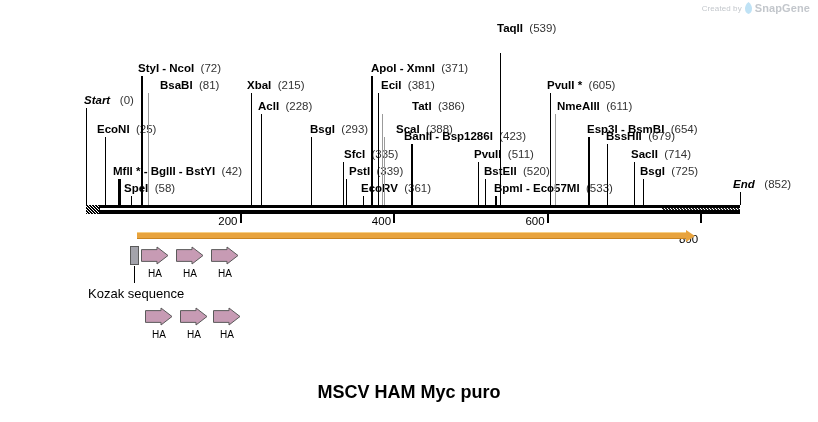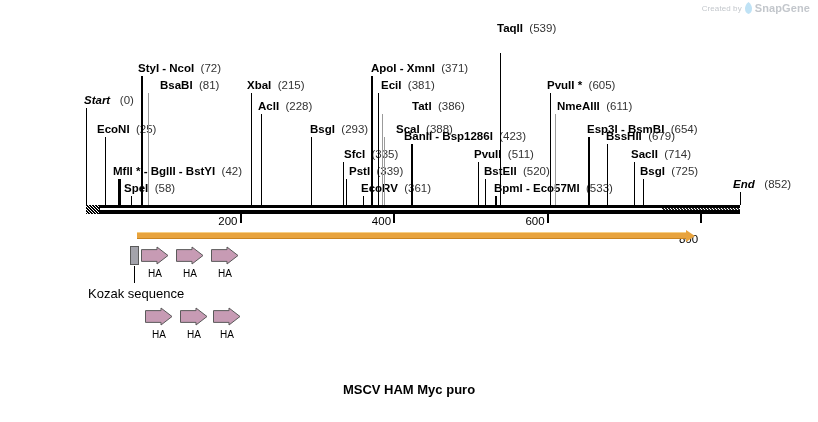--- a/index.html
+++ b/index.html
@@ -45,21 +45,21 @@
   .orange-head{position:absolute;width:0;height:0;border-top:6px solid transparent;border-bottom:6px solid transparent;border-left:9px solid #e8a33d;}
 
   
   .ha-arrow{position:absolute;}
   .ha-label{position:absolute;font-size:10px;color:#000;text-align:center;}
   .kozak-box{position:absolute;background:#a3a3ab;border:1px solid #5a5a5a;box-sizing:border-box;}
   .kozak-lead{position:absolute;width:1px;background:#000;}
   .kozak-text{position:absolute;font-size:13px;color:#000;white-space:nowrap;}
 
   
-  .title{position:absolute;width:100%;text-align:center;font-size:13px;font-weight:bold;color:#000;}
+  .title{position:absolute;width:100%;text-align:center;font-size:18px;font-weight:bold;color:#000;}
   .subtitle{position:absolute;width:100%;text-align:center;font-size:11.5px;color:#000;}
 </style>
 </head>
 <body>
 
 <div id="map">
 
   <div class="wm">
     <span class="wm-text">Created by</span>
     <span class="wm-logo">

